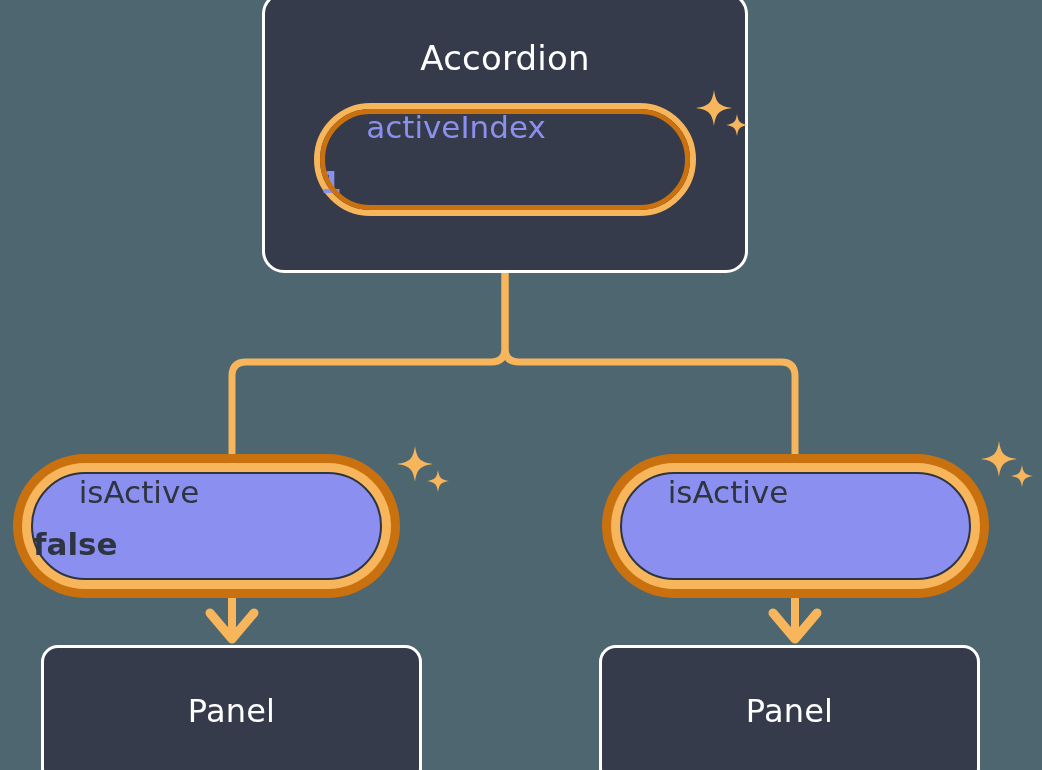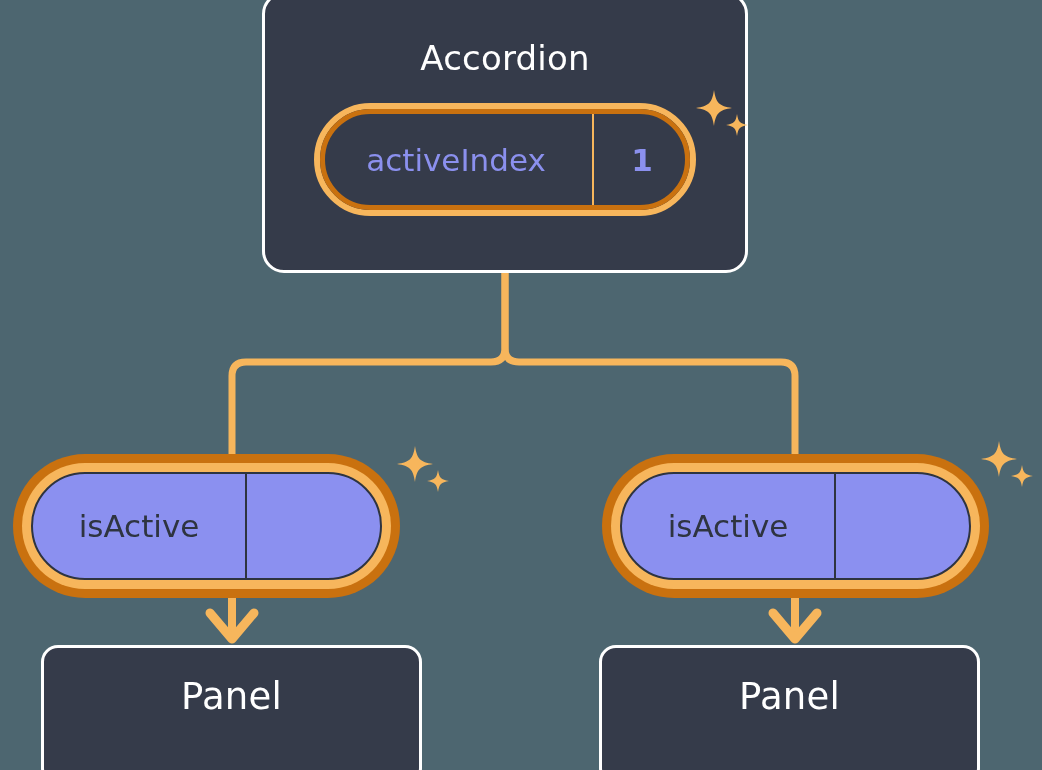--- a/index.html
+++ b/index.html
@@ -67,31 +67,32 @@
   
   .panel-card {
     top: 645px;
     width: 381px;
     height: 140px;
     border-radius: 17px;
   }
   #panel-left  { left: 41px; }
   #panel-right { left: 599px; }
   .panel-card .node-title {
-    top: 27px;
-    font-size: 37px;
+    top: 44px;
+    font-size: 32px;
   }
 
   
   .pill {
     position: absolute;
     box-sizing: border-box;
     display: flex;
-    align-items: center;
+    align-items: flex-start;
     border-radius: 999px;
+    flex-direction: column;
   }
   .pill .seg {
     display: flex;
     align-items: center;
     justify-content: center;
     box-sizing: border-box;
     white-space: nowrap;
   }
   .pill .seg-key { flex: 0 0 auto; }
   .pill .seg-val { flex: 1 1 auto; }
@@ -198,20 +199,21 @@
   <div class="sparkle" style="left:692px; top:84px;">
     <svg width="62" height="62" viewBox="0 0 62 62">
       <path d="M22 6 C24 19 27 22 40 24 C27 26 24 29 22 42 C20 29 17 26 4 24 C17 22 20 19 22 6 Z" fill="#f7b65c"></path>
       <path d="M45 30 C46.3 38 48 39.7 56 41 C48 42.3 46.3 44 45 52 C43.7 44 42 42.3 34 41 C42 39.7 43.7 38 45 30 Z" fill="#f7b65c"></path>
     </svg>
   </div>
 
   <div id="pill-left" class="pill purple leaf">
     <div class="seg seg-key">isActive</div>
     <div class="divider"></div>
+    <div class="seg seg-val">false</div>
   </div>
 
   <div class="sparkle" style="left:393px; top:440px;">
     <svg width="62" height="62" viewBox="0 0 62 62">
       <path d="M22 6 C24 19 27 22 40 24 C27 26 24 29 22 42 C20 29 17 26 4 24 C17 22 20 19 22 6 Z" fill="#f7b65c"></path>
       <path d="M45 30 C46.3 38 48 39.7 56 41 C48 42.3 46.3 44 45 52 C43.7 44 42 42.3 34 41 C42 39.7 43.7 38 45 30 Z" fill="#f7b65c"></path>
     </svg>
   </div>
 
   <div id="panel-left" class="node-card panel-card">

